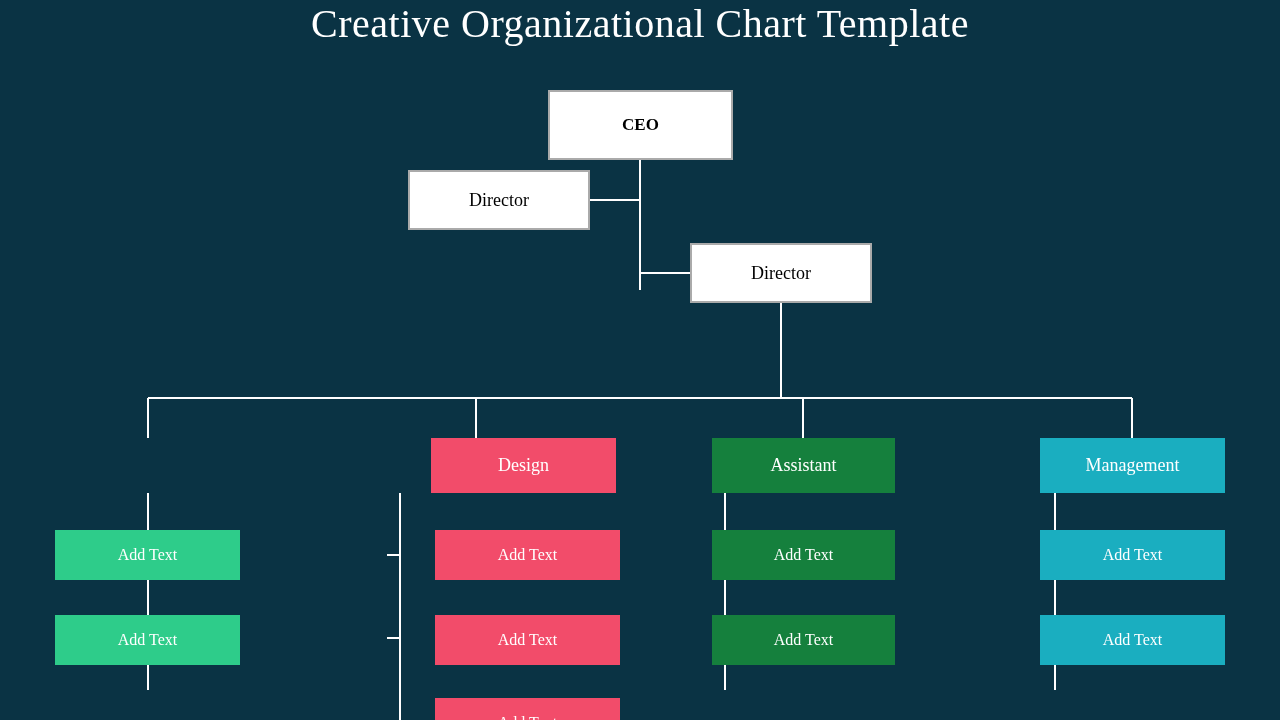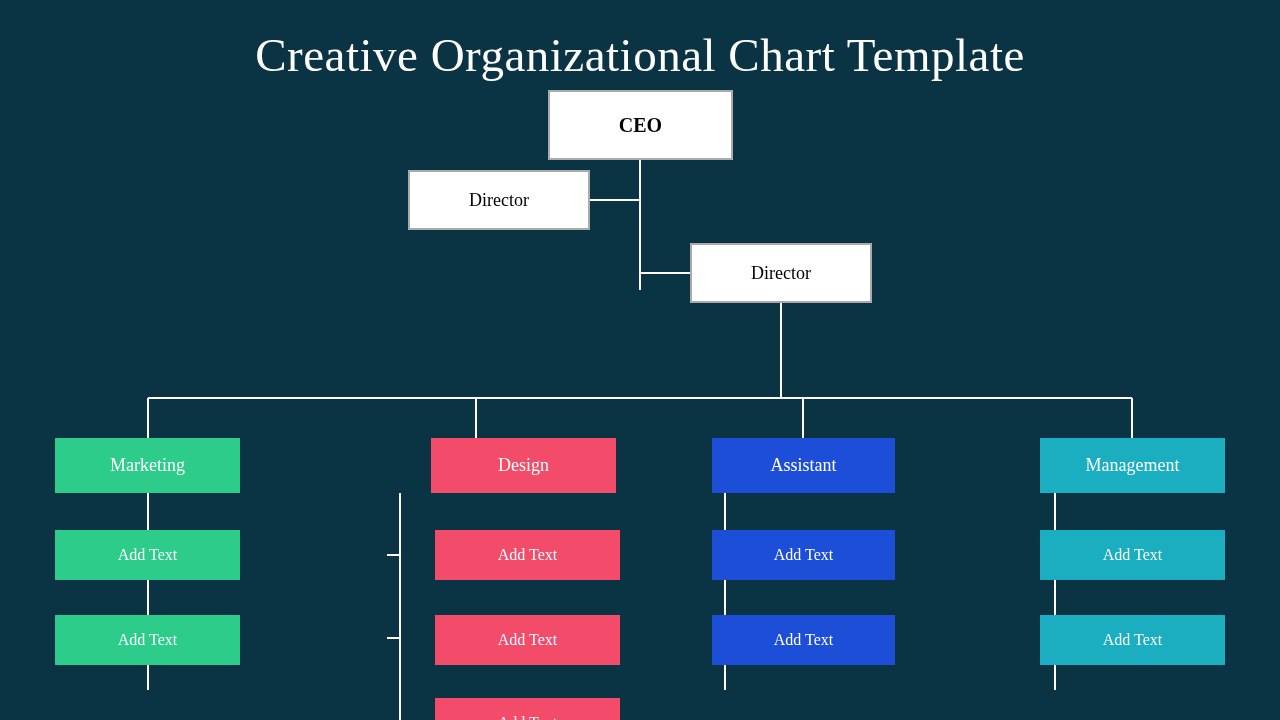--- a/index.html
+++ b/index.html
@@ -9,23 +9,22 @@
       height: 720px;
       background-color: #0a3344;
       font-family: Georgia, 'Times New Roman', serif;
       overflow: hidden;
       position: relative;
     }
 
     .title {
       text-align: center;
       color: #ffffff;
-      font-size: 47px;
+      font-size: 40px;
       font-weight: 400;
-      padding-top: 28px;
       letter-spacing: 0.5px;
     }
 
     .chart-area {
       position: absolute;
       top: 80px;
       left: 0;
       right: 0;
       bottom: 0;
     }
@@ -61,21 +60,21 @@
       color: #ffffff;
     }
 
     .box-red {
       background: #f24c6a;
       color: #ffffff;
       margin-left: 48px;
     }
 
     .box-yellow {
-      background: #1d4ed8;
+      background: #15803d;
       color: #ffffff;
     }
 
     .box-teal {
       background: #1aaec0;
       color: #ffffff;
     }
 
     .box-text {
       font-size: 18px;
@@ -129,27 +128,26 @@
 
     <line x1="725" y1="413" x2="725" y2="610" stroke="white" stroke-width="2"></line>
     <line x1="725" y1="475" x2="712" y2="475" stroke="white" stroke-width="2"></line>
     <line x1="725" y1="558" x2="712" y2="558" stroke="white" stroke-width="2"></line>
 
     <line x1="1055" y1="413" x2="1055" y2="610" stroke="white" stroke-width="2"></line>
     <line x1="1055" y1="475" x2="1042" y2="475" stroke="white" stroke-width="2"></line>
     <line x1="1055" y1="558" x2="1042" y2="558" stroke="white" stroke-width="2"></line>
   </svg>
 
-  <div class="box box-white box-text" style="left:548px; top:10px; width:185px; height:70px; font-size:20px; font-weight:bold; border:2px solid #aaa;">CEO</div>
+  <div class="box box-white box-text" style="left:548px; top:10px; width:185px; height:70px; font-size:17px; font-weight:bold; border:2px solid #aaa;">CEO</div>
 
   <div class="box box-white box-text" style="left:408px; top:90px; width:182px; height:60px; font-size:18px; border:2px solid #aaa;">Director</div>
 
   <div class="box box-white box-text" style="left:690px; top:163px; width:182px; height:60px; font-size:18px; border:2px solid #aaa;">Director</div>
 
-  <div class="box box-green box-text" style="left:55px; top:358px; width:185px; height:55px; font-size:18px; border:none;">Marketing</div>
 
   <div class="box box-red box-text" style="left:383px; top:358px; width:185px; height:55px; font-size:18px; border:none;">Design</div>
 
   <div class="box box-yellow box-text" style="left:712px; top:358px; width:183px; height:55px; font-size:18px; border:none;">Assistant</div>
 
   <div class="box box-teal box-text" style="left:1040px; top:358px; width:185px; height:55px; font-size:18px; border:none;">Management</div>
 
   <div class="box box-green box-text-sm" style="left:55px; top:450px; width:185px; height:50px; font-size:16px; border:none;">Add Text</div>
 
   <div class="box box-green box-text-sm" style="left:55px; top:535px; width:185px; height:50px; font-size:16px; border:none;">Add Text</div>

